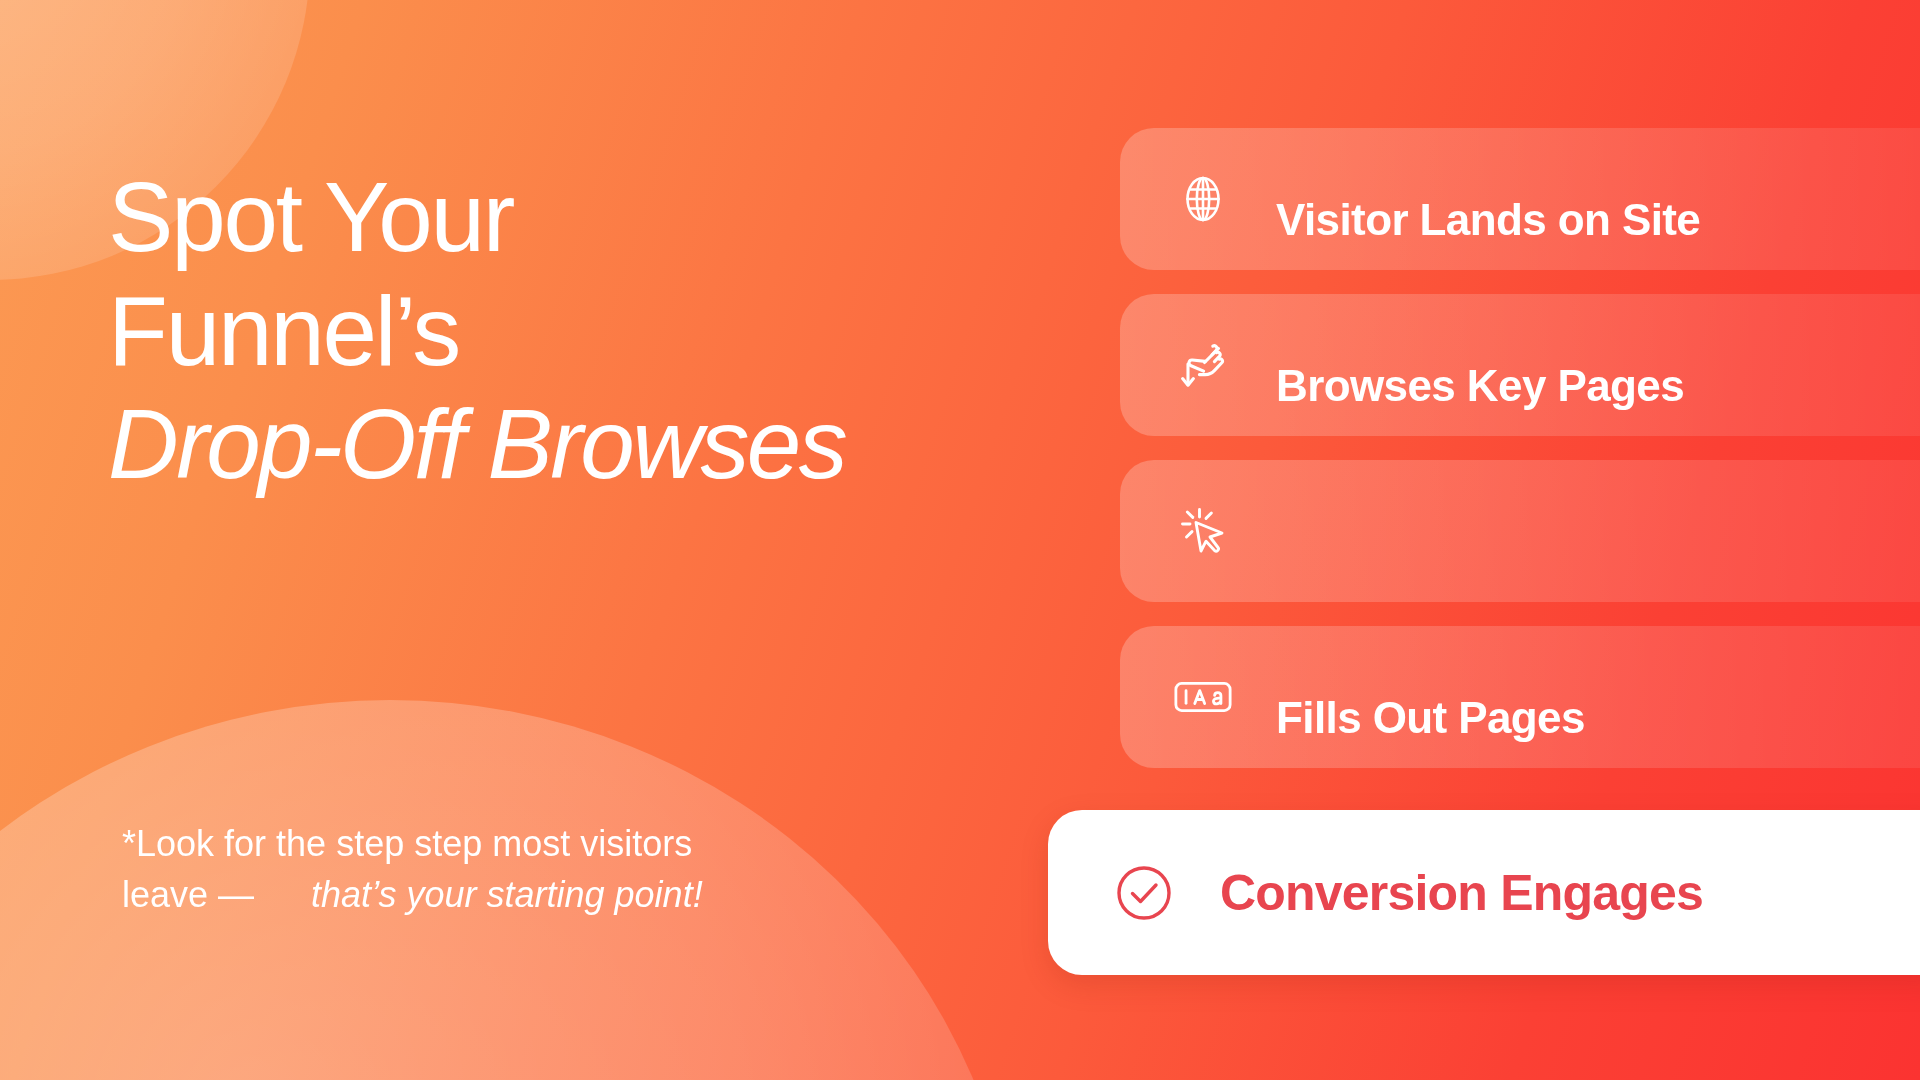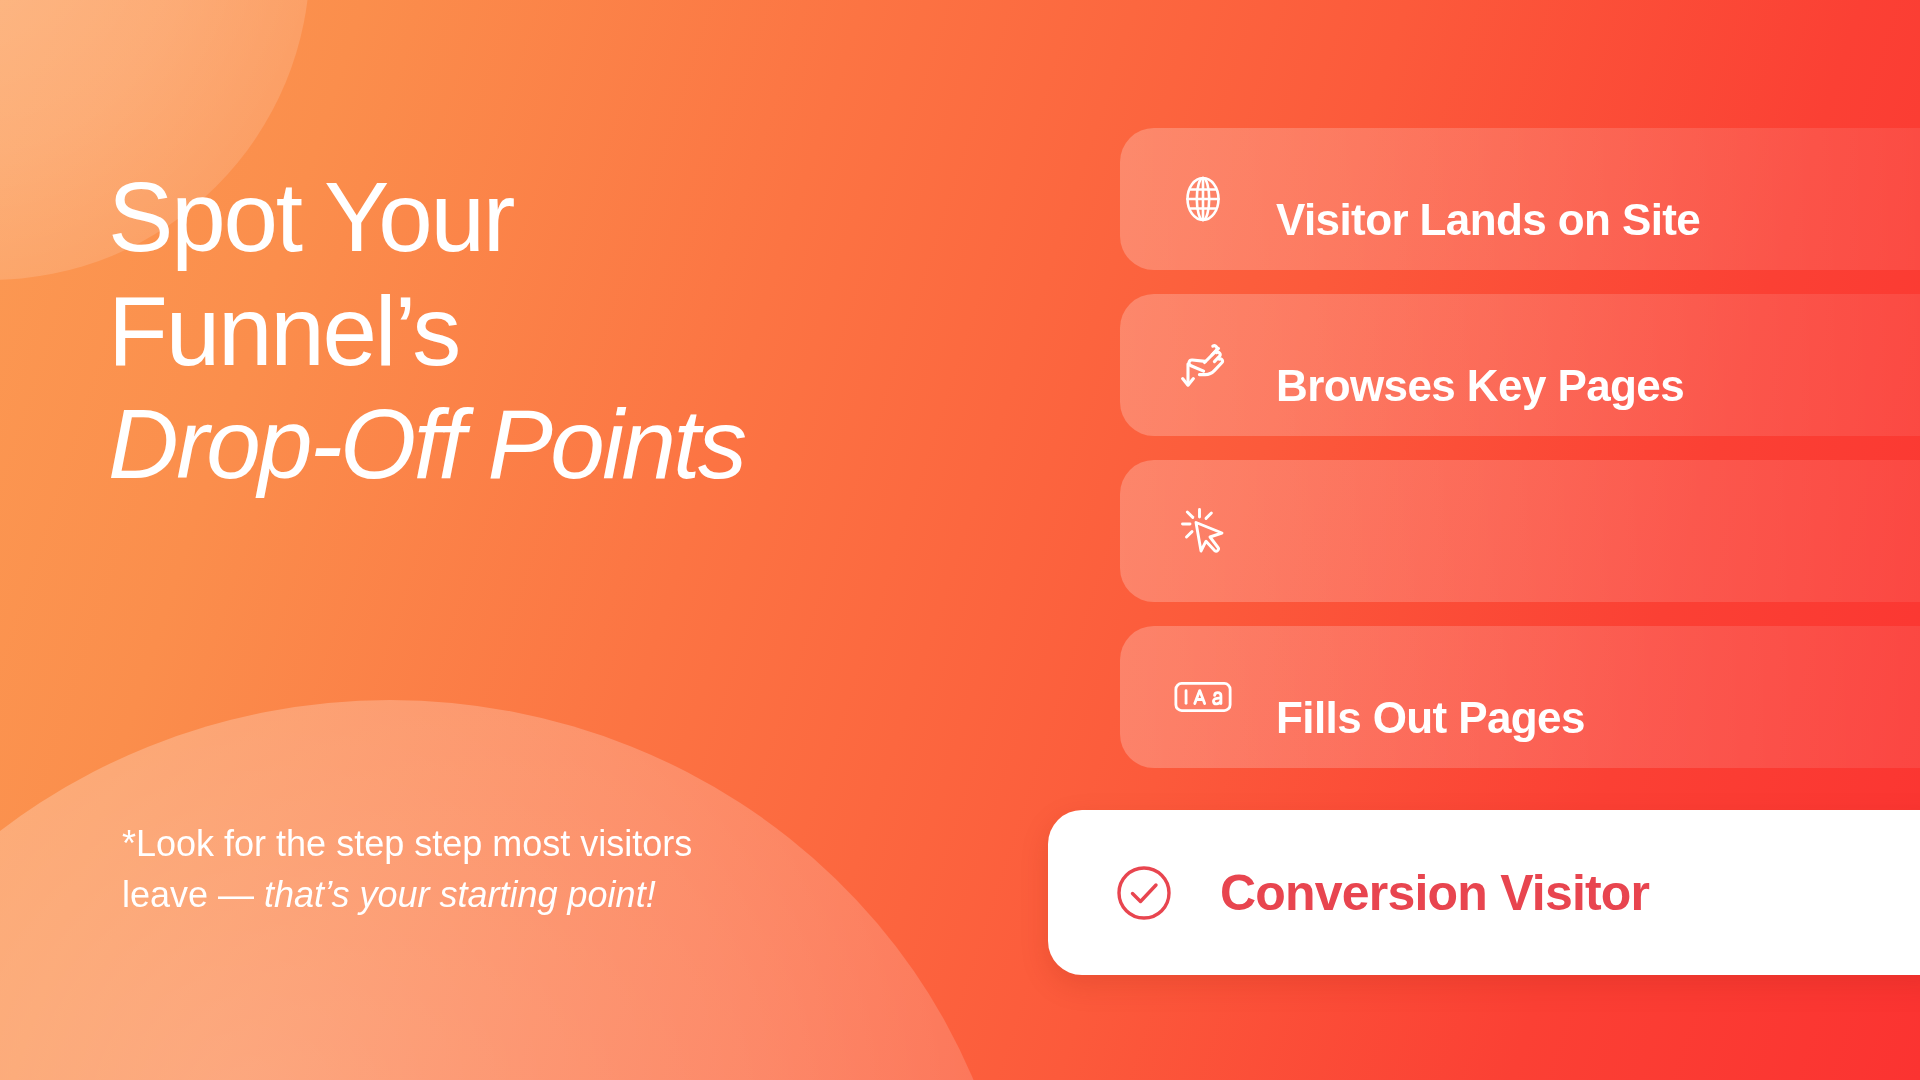--- a/index.html
+++ b/index.html
@@ -73,21 +73,21 @@
 
   #footnote {
     position:absolute;
     top:818px; left:14px;
     color:#ffffff;
     font-size:36px;
     line-height:1.42;
     width:640px;
     font-weight:400;
   }
-  #footnote .em { font-style:italic; }
+  #footnote .em { font-style:italic;margin-left:47px; }
 
   
   #steps {
     position:absolute;
     left:1120px; top:128px;
     width:820px;
   }
 
   .step {
     position:relative;
@@ -157,21 +157,21 @@
 <div id="stage">
 
   <div class="blob" id="blob-top-left"></div>
   <div class="blob" id="blob-bottom-left"></div>
 
   <div id="left-col">
 
     <h1 id="headline">
       <span class="line">Spot Your</span>
       <span class="line">Funnel’s</span>
-      <span class="line-em">Drop-Off Points</span>
+      <span class="line-em">Drop-Off Browses</span>
     </h1>
 
     <p id="footnote"><span>*Look for the step step most visitors leave — </span><span class="em">that’s your starting point!</span></p>
 
   </div>
 
   <div id="steps">
 
     <div class="step">
       <span class="step-icon">
@@ -235,16 +235,16 @@
 
   </div>
 
   <div id="conversion-card">
     <span id="conversion-icon">
       <svg width="64" height="64" viewBox="0 0 64 64" fill="none" stroke="#E8454F" stroke-width="3.4" stroke-linecap="round" stroke-linejoin="round">
         <circle cx="32" cy="32" r="25"></circle>
         <path d="M20.5 32.5 L28.5 40.5 L44.0 24.0"></path>
       </svg>
     </span>
-    <span id="conversion-label">Conversion Visitor</span>
+    <span id="conversion-label">Conversion Engages</span>
   </div>
 
 </div>
 
 </body></html>

